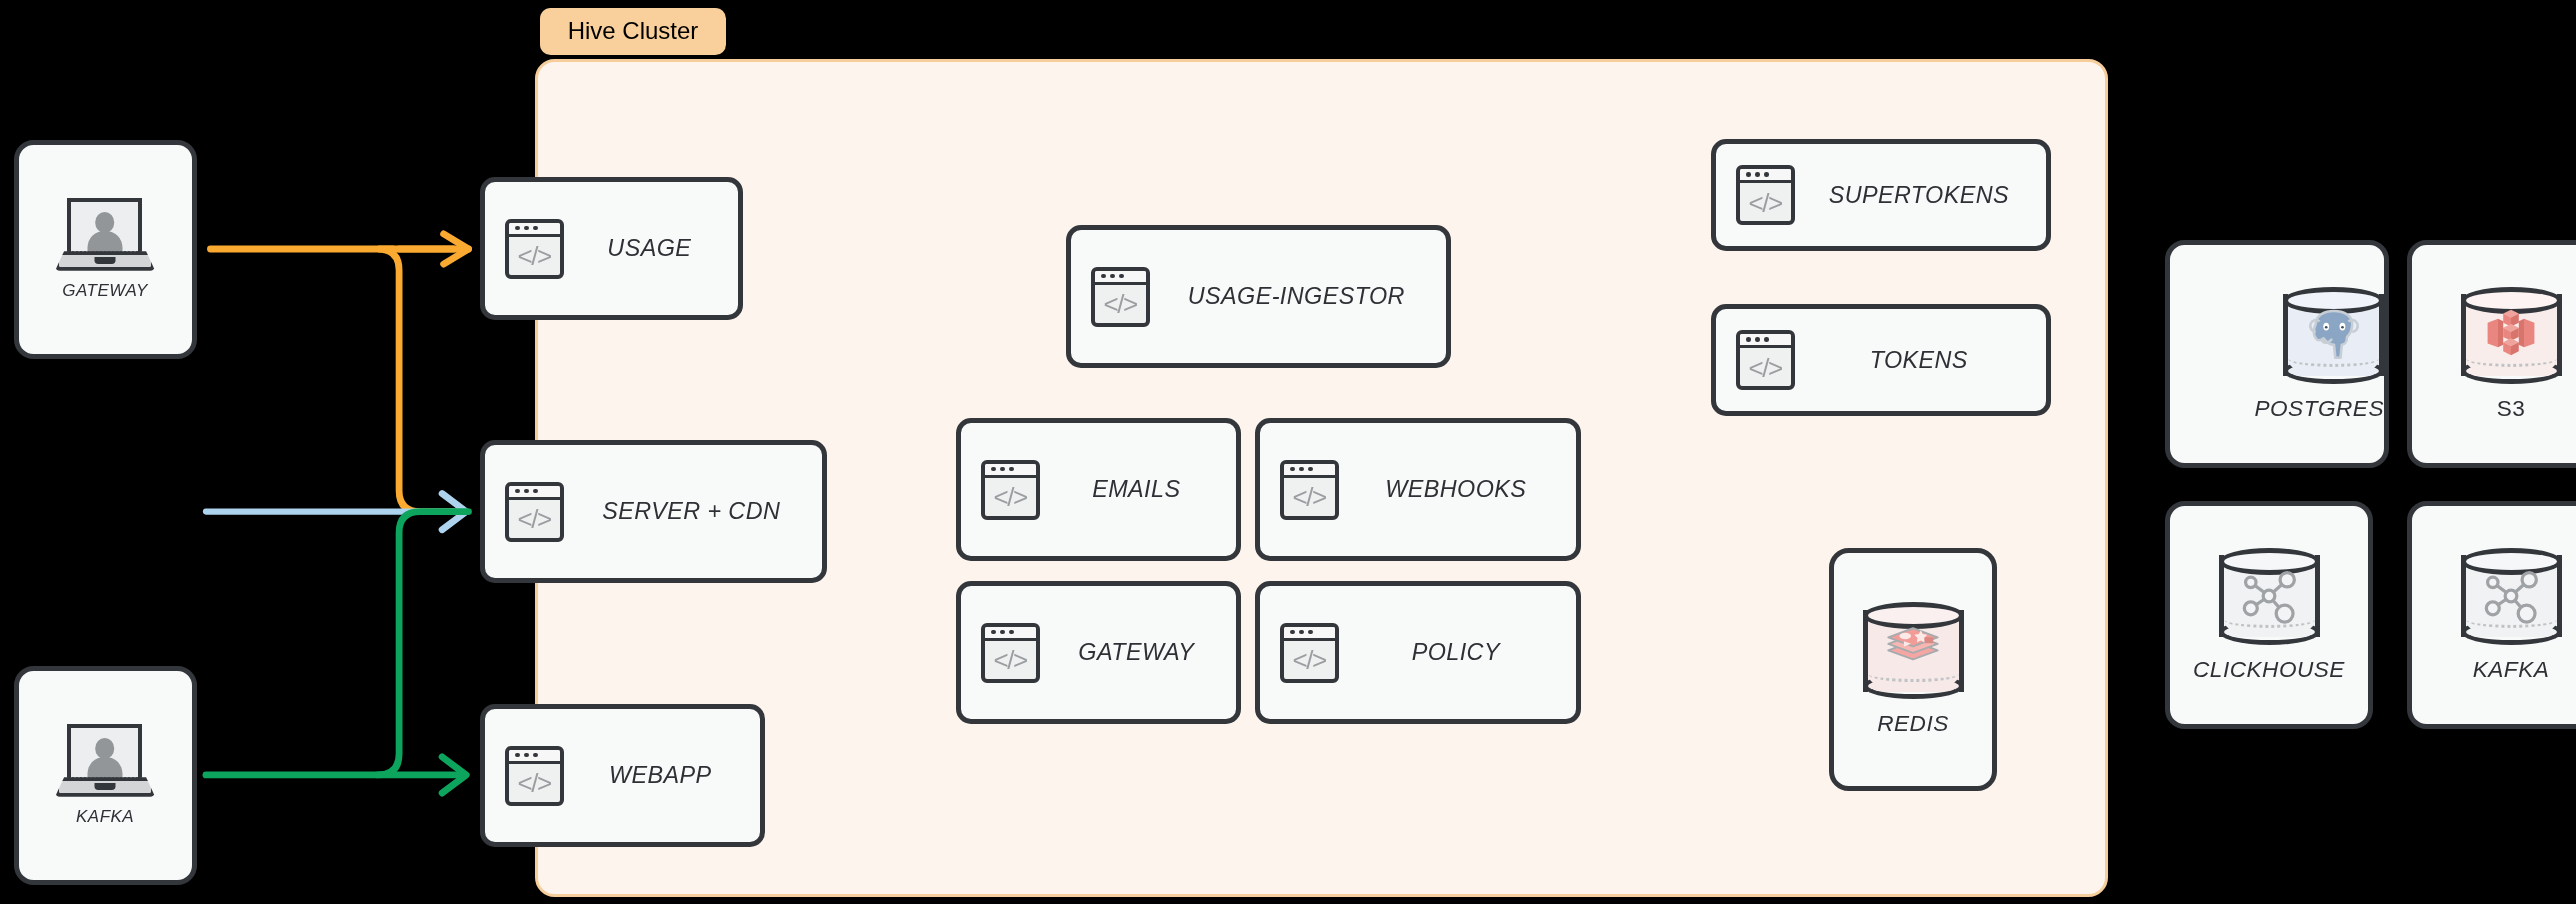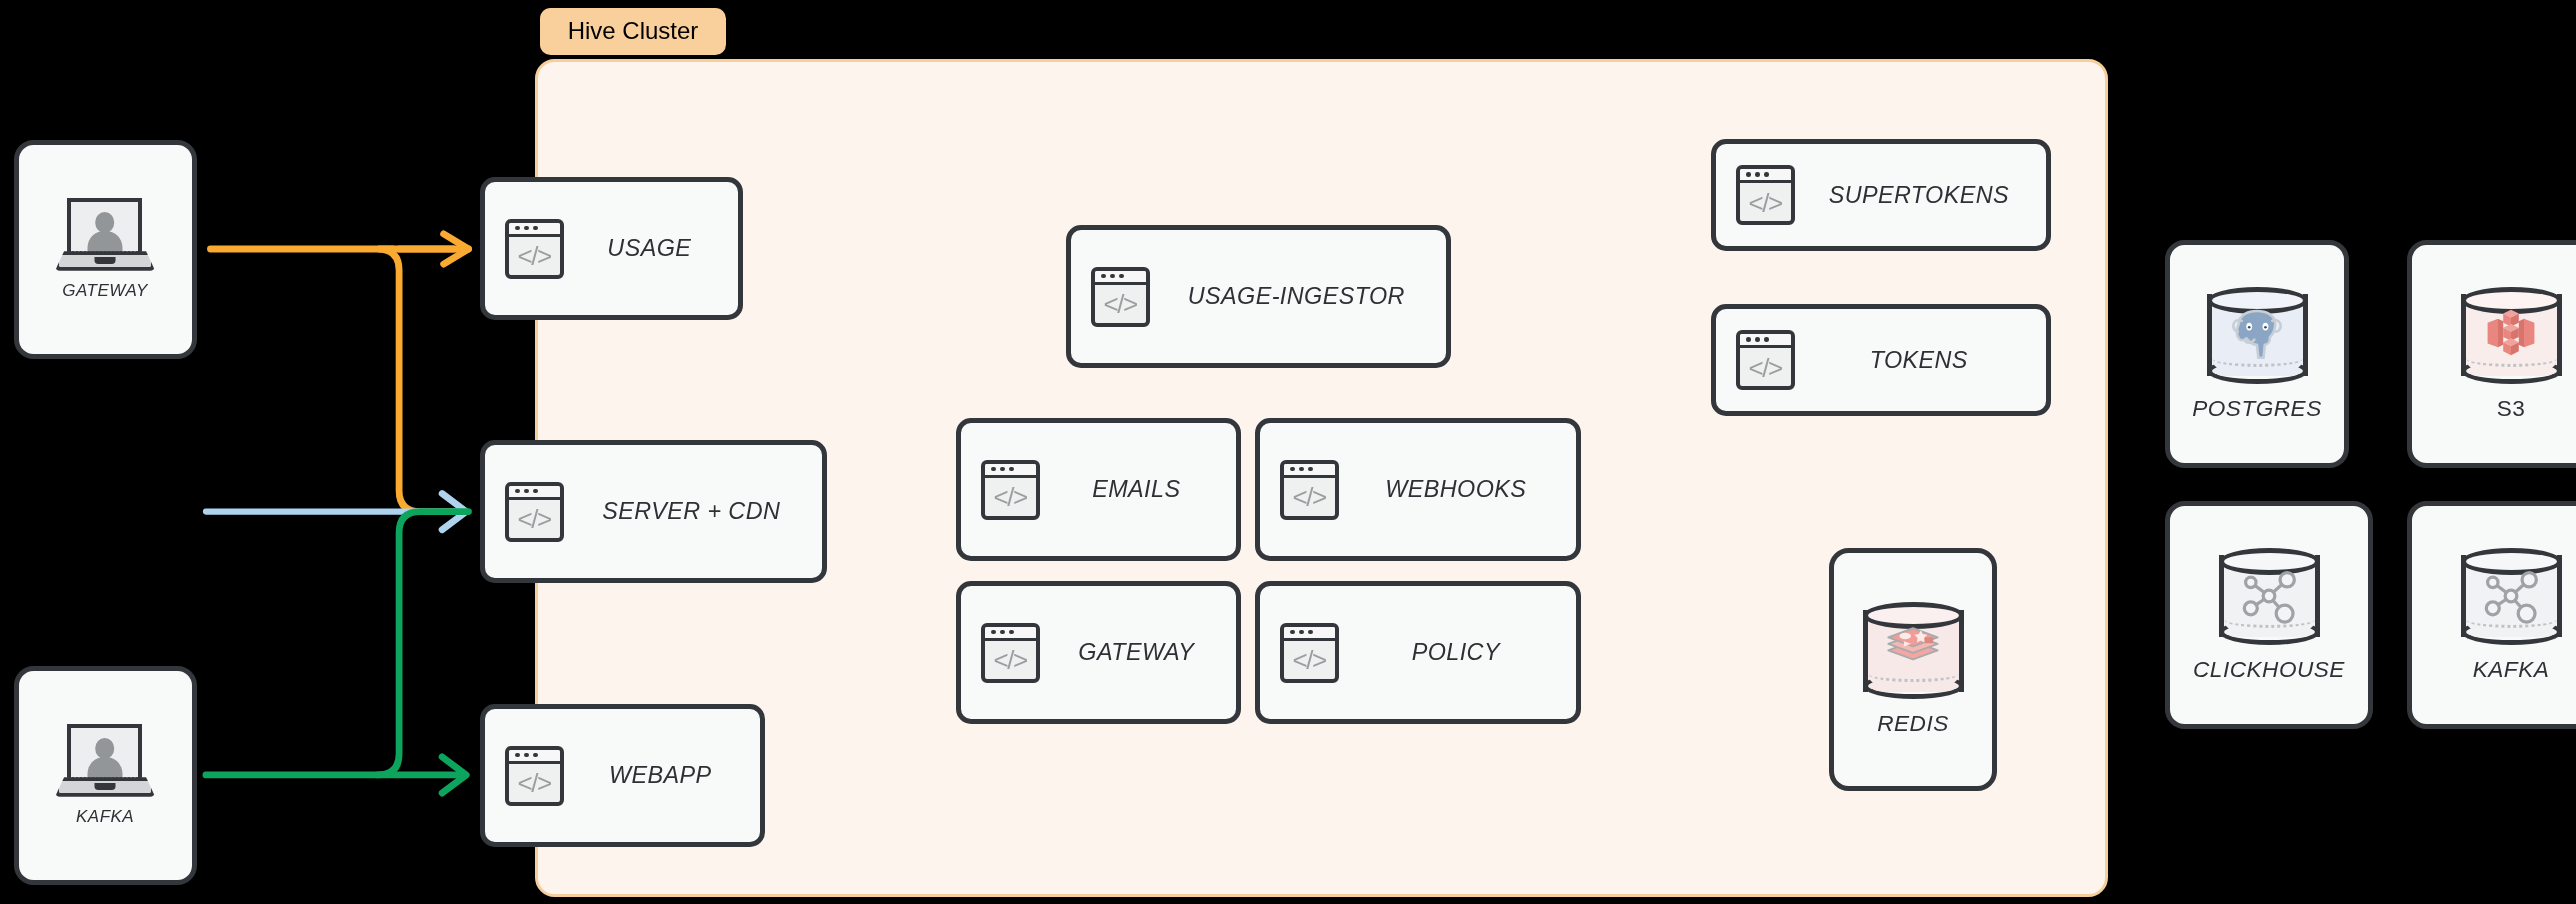--- a/index.html
+++ b/index.html
@@ -417,21 +417,21 @@
         <path d="M62 11 l3 6 7 1 -5 5 1 7 -6 -3 -6 3 1 -7 -5 -5 7 -1 Z" fill="#FCEAE8"></path>
         <path d="M36 28 l11 4 -11 4 Z" fill="#FCEAE8"></path>
         <rect x="68" y="22" width="13" height="9" fill="#D98983"></rect>
       </svg>
       <span class="seam"></span>
       <span class="bottom"></span>
     </span>
     <span class="db-label">REDIS</span>
   </div>
 
-  <div class="card db-card" style="left:2165px; top:240px; width:184px; height:228px; --cylfill:#E9EDF5; --cyltop:#F0F3F9;">
+  <div class="card db-card" style="left:2165px; top:240px; width:224px; height:228px;align-items:flex-end; --cylfill:#E9EDF5; --cyltop:#F0F3F9;">
     <span class="cyl">
       <span class="shell"></span>
       <span class="top"></span>
       <svg class="logo" viewBox="0 0 100 86">
         <g fill="#8AA6C4" stroke="#C7CED6" stroke-width="4" stroke-linejoin="round">
           <path d="M22 26 C22 12 36 6 50 6 C64 6 78 12 78 26 C78 36 74 42 70 46
                    C70 54 66 58 62 58 L60 78 L52 78 L50 58
                    C44 58 38 54 34 48 C30 52 24 52 22 48 C18 44 18 34 22 26 Z"></path>
         </g>
         <ellipse cx="38" cy="30" rx="4.5" ry="6" fill="#FFFFFF"></ellipse>

